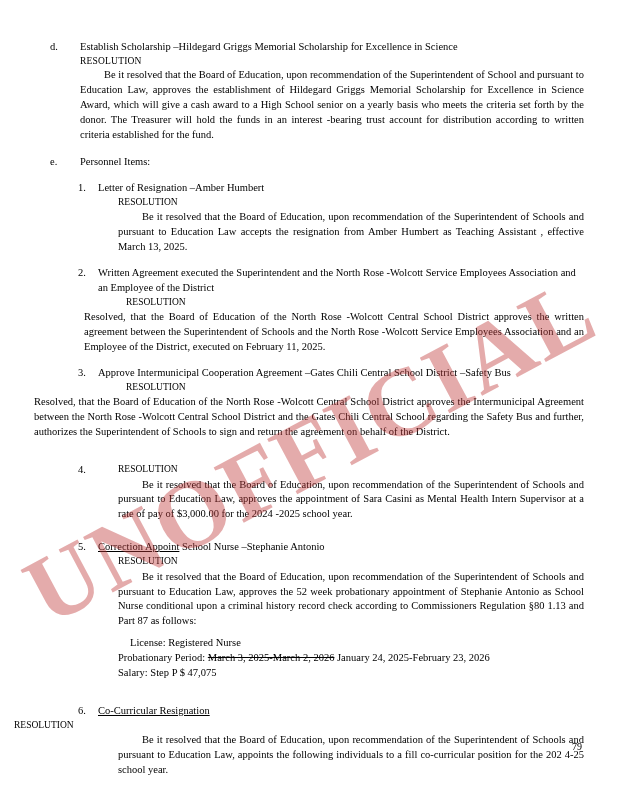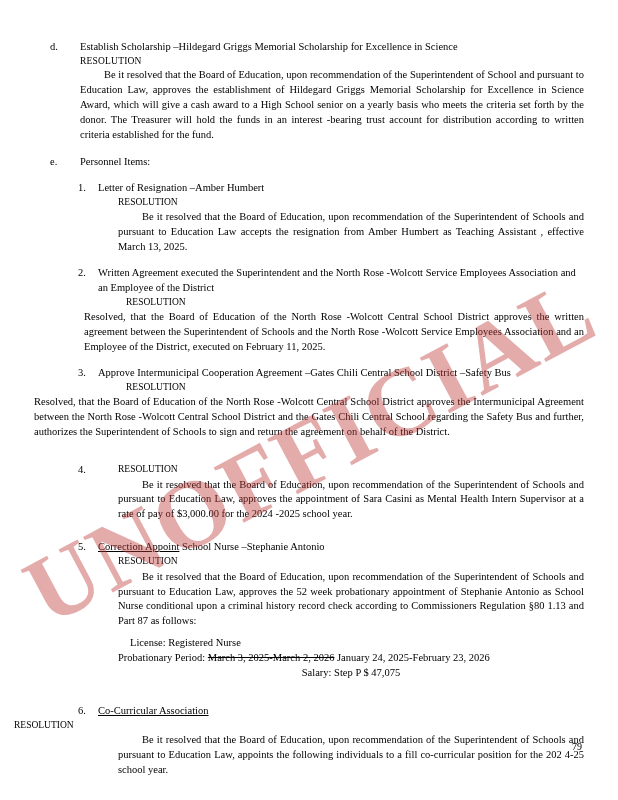--- a/index.html
+++ b/index.html
@@ -163,28 +163,28 @@
     <div class="spacer-sm"></div>
 
     <div class="sub-item">
       <span class="num">5.</span>
       <div><span class="italic under">Correction Appoint</span><span> School  Nurse –Stephanie   Antonio</span></div>
       <div class="sub-reso">RESOLUTION</div>
       <div class="sub-para firstline" style="margin-left:20px;">Be it resolved  that the Board of Education,  upon recommendation  of the Superintendent   of Schools and pursuant  to Education  Law, approves  the 52 week probationary  appointment  of Stephanie Antonio as School Nurse  conditional  upon a criminal  history record  check according  to Commissioners Regulation §80 1.13 and Part 87 as follows:</div>
       <div class="spacer-sm"></div>
       <div style="margin-left:32px;">License:  Registered  Nurse</div>
       <div style="margin-left:20px;"><span>Probationary  Period: </span><span class="strike">March  3, 2025-March 2, 2026</span><span class="italic"> January 24, 2025-February 23, 2026</span></div>
-      <div style="margin-left:20px;text-align:center;">Salary:  Step P $ 47,075</div>
+      <div style="margin-left:20px;">Salary:  Step P $ 47,075</div>
     </div>
 
     <div class="spacer-md"></div>
 
     <div class="sub-item">
       <span class="num">6.</span>
-      <div class="under">Co-Curricular  Association</div>
+      <div class="under">Co-Curricular  Resignation</div>
       <div class="reso-far-left" style="margin-left:-84px;">RESOLUTION</div>
       <div class="sub-para firstline" style="margin-left:20px;">Be it resolved  that the Board of Education,  upon recommendation  of the Superintendent   of Schools and pursuant  to Education  Law, appoints  the following  individuals  to a     fill co-curricular  position  for the 202    4-25 school  year.</div>
     </div>
 
   </div>
 
   <div class="pageno">79</div>
 </div>
 
 </body></html>

